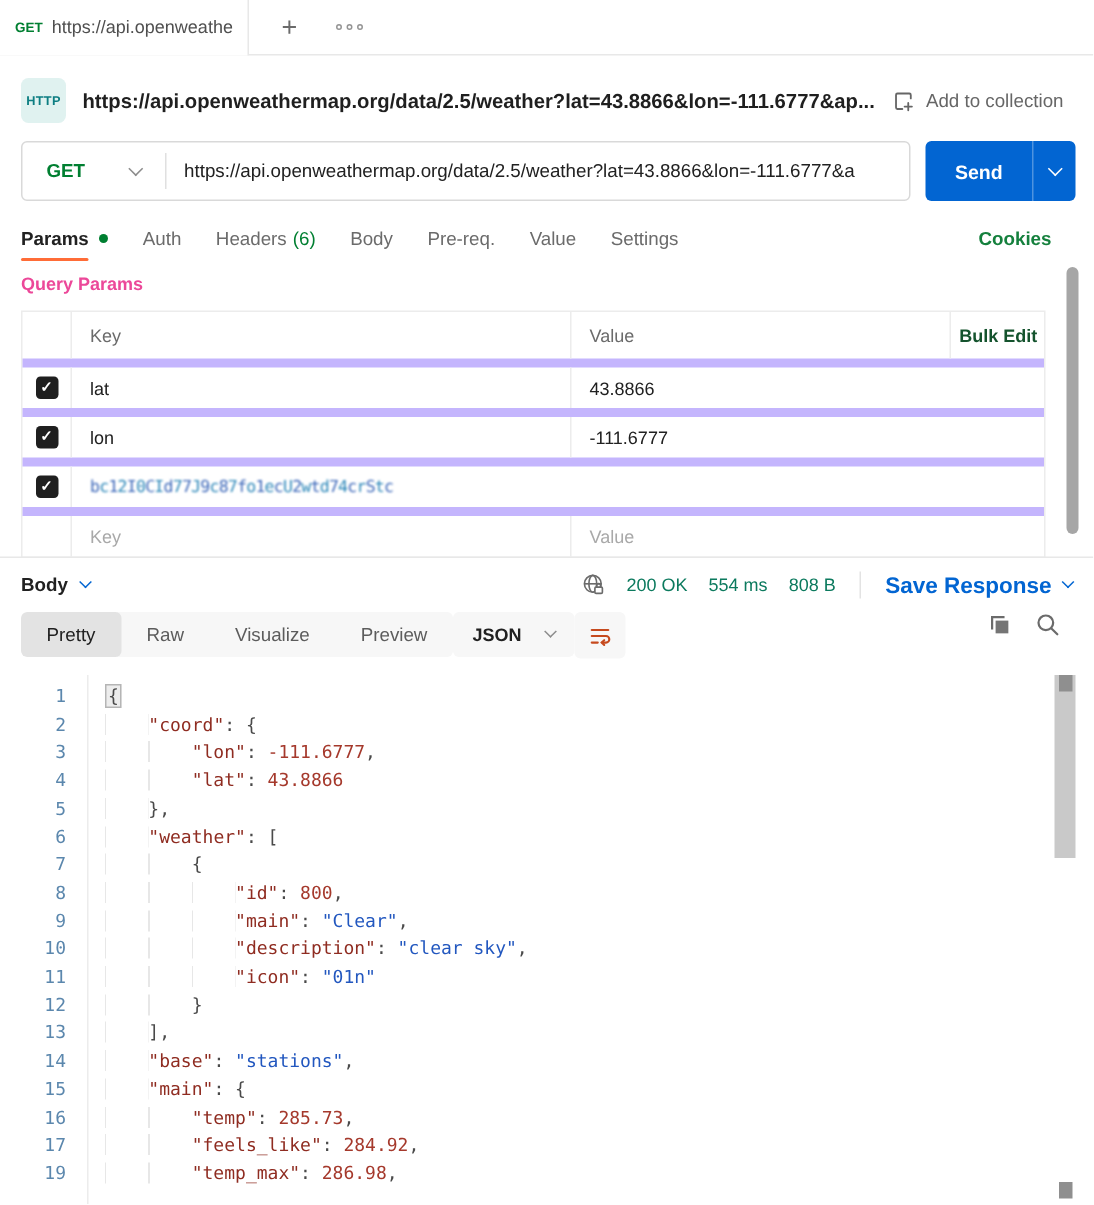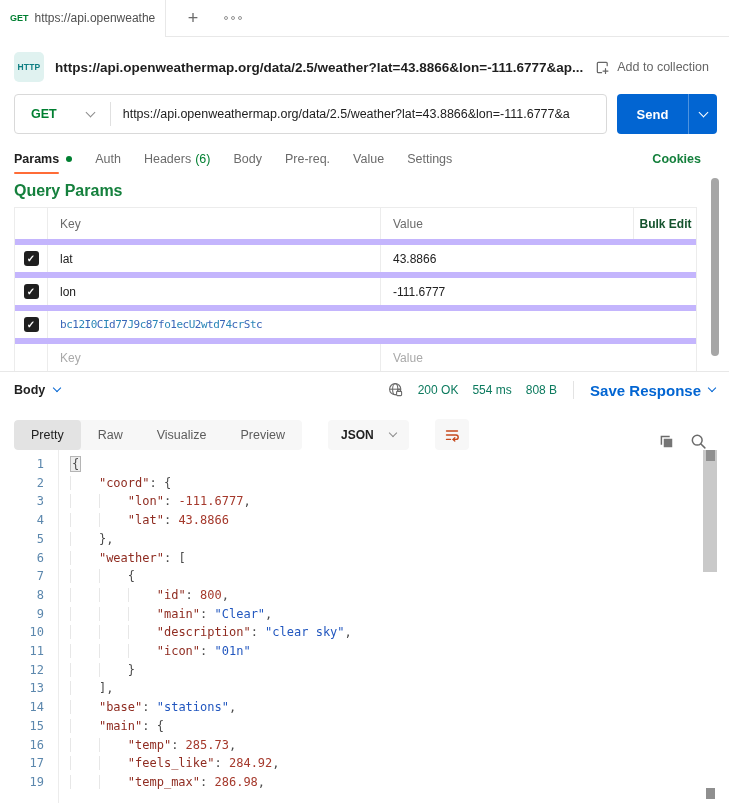--- a/index.html
+++ b/index.html
@@ -58,21 +58,21 @@
   .rtab { font-size:12.5px; color:#6b6b6b; display:flex; align-items:center; height:33px; }
   .rtab .lbl { position:relative; padding:8px 0; }
   .rtab.active { color:#212121; font-weight:600; }
   .rtab.active .lbl::after { content:''; position:absolute; left:0; right:0; bottom:0;
     height:2px; background:#ff6c37; border-radius:1px; }
   .green-dot { width:6px; height:6px; border-radius:50%; background:#007f31; margin-left:7px; }
   .hdr-count { color:#007f31; margin-left:4px; }
   .cookies-link { margin-left:auto; color:#15803d; font-weight:600; font-size:12.5px; padding-right:14px; }
 
   
-  .qp-title { position:absolute; top:182px; left:14px; font-size:16px; font-weight:600; color:#15803d; }
+  .qp-title { position:absolute; top:182px; left:14px; font-size:12px; font-weight:600; color:#ec4899; }
   .qp-table { position:absolute; top:207px; left:14px; width:683px;
     border:1px solid #ececec; font-size:12px; background:#fff; }
   .qp-head { display:grid; grid-template-columns:33px 333px 253px 63px; height:31px; }
   .qp-head > div { display:flex; align-items:center; border-right:1px solid #ececec; color:#6b6b6b; }
   .qp-head > div:last-child { border-right:none; justify-content:center; color:#14532d; font-weight:700; }
   .qp-head .cell-pad { padding-left:12px; }
   .qp-row { display:grid; grid-template-columns:33px 333px 1fr; height:33px; border-top:6px solid #c4b5fd; }
   .qp-row > div { display:flex; align-items:center; }
   .qp-cb-cell { justify-content:center; border-right:1px solid #ececec; }
   .qp-key-cell { padding-left:12px; border-right:1px solid #ececec; }
@@ -92,21 +92,21 @@
   .body-selector { display:flex; align-items:center; gap:9px; font-size:12.5px; font-weight:600; color:#212121; }
   .body-selector .chev { color:#0265d2; width:6px; height:6px; }
   .resp-meta { margin-left:auto; display:flex; align-items:center; gap:14px; }
   .status-item { color:#0c7a5e; font-size:12px; }
   .meta-div { width:1px; height:18px; background:#e3e3e3; margin:0 2px; }
   .save-resp { color:#0265d2; font-weight:600; font-size:15px; display:flex; align-items:center; gap:8px; }
   .save-resp .chev { width:6px; height:6px; }
 
   
   .resp-toolbar { position:absolute; top:408px; left:0; right:0; height:42px;
-    display:flex; align-items:flex-end; padding:0 14px; gap:26px; }
+    display:flex; align-items:flex-start; padding:0 14px; gap:0; }
   .seg-group { display:flex; background:#f7f7f7; border-radius:4px; overflow:hidden; }
   .seg { padding:8px 17px; font-size:12.5px; color:#5c5c5c; cursor:pointer; border-radius:4px; }
   .seg.active { background:#e3e3e3; color:#212121; }
   .json-dd { display:flex; align-items:center; gap:16px; background:#f7f7f7; border-radius:4px;
     padding:8px 13px; font-size:12px; font-weight:600; color:#212121; }
   .json-dd .chev { width:6px; height:6px; color:#8c8c8c; }
   .wrap-btn { background:#f7f7f7; border-radius:4px; width:34px; height:31px;
     display:flex; align-items:center; justify-content:center; }
   .resp-icons { margin-left:auto; display:flex; align-items:center; gap:15px; padding-right:8px; }
 

